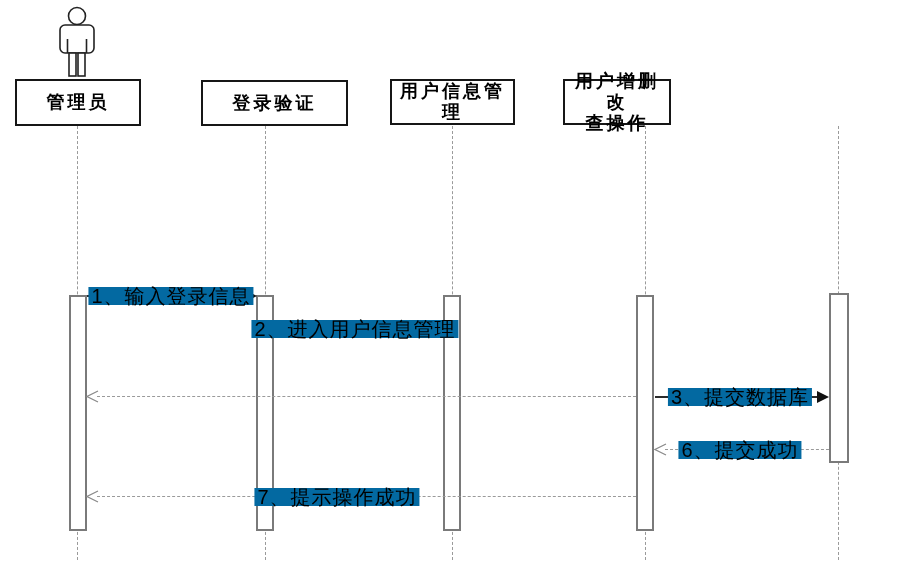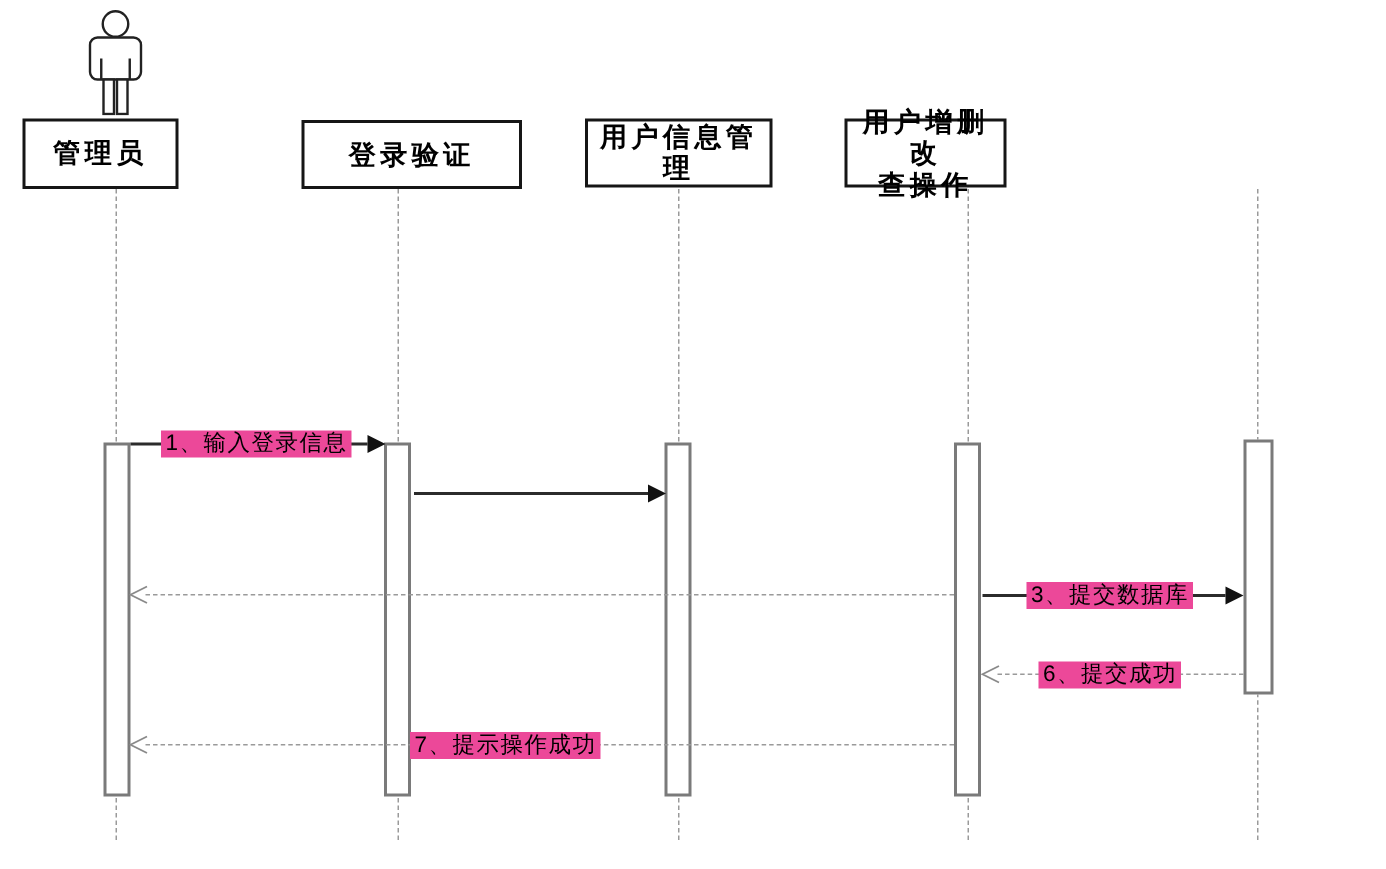--- a/index.html
+++ b/index.html
@@ -24,22 +24,22 @@
   }
   .msg-line-solid { position:absolute; height:0; border-top:2px solid #2b2b2b; z-index:3; }
   .msg-line-dashed { position:absolute; height:0; border-top:1px dashed #9a9a9a; z-index:3; }
   .arrow-filled {
     position:absolute; width:0; height:0;
     border-top:6px solid transparent; border-bottom:6px solid transparent;
     border-left:12px solid #111; z-index:4;
   }
   .arrow-open { position:absolute; z-index:4; }
   .msg-label {
-    position:absolute; transform:translateX(-50%); background:#ec4899;
-    padding:0 3px; font-size:15px; letter-spacing:1px; color:#000;
+    position:absolute; transform:translateX(-50%); background:#0369a1;
+    padding:0 3px; font-size:20px; letter-spacing:1px; color:#000;
     white-space:nowrap; z-index:4; line-height:18px;
   }
   .actor-svg { position:absolute; left:56px; top:5px; z-index:5; }
 </style>
 </head>
 <body>
 
 <div class="diagram">
 
   <svg class="actor-svg" width="42" height="72" viewBox="0 0 42 72">
@@ -64,20 +64,21 @@
   <div class="activation" style="left:443px;top:295px;height:236px"></div>
   <div class="activation" style="left:636px;top:295px;height:236px"></div>
   <div class="activation" style="left:829px;top:293px;height:170px;width:20px"></div>
 
   <div class="msg-line-solid" style="left:87px;top:295px;width:158px"></div>
   <div class="arrow-filled" style="left:245px;top:290px"></div>
   <span class="msg-label" style="left:171px;top:287px">1、输入登录信息</span>
 
   <div class="msg-line-solid" style="left:276px;top:328px;width:156px"></div>
   <div class="arrow-filled" style="left:432px;top:323px"></div>
+  <span class="msg-label" style="left:355px;top:320px">2、进入用户信息管理</span>
 
 
   <div class="msg-line-solid" style="left:655px;top:396px;width:162px"></div>
   <div class="arrow-filled" style="left:817px;top:391px"></div>
   <span class="msg-label" style="left:740px;top:388px">3、提交数据库</span>
 
   <div class="msg-line-dashed" style="left:97px;top:396px;width:539px"></div>
   <svg class="arrow-open" style="left:86px;top:390px" width="13" height="13" viewBox="0 0 13 13">
     <path d="M12 1 L1 6.5 L12 12" fill="none" stroke="#8a8a8a" stroke-width="1.2"></path>
   </svg>
@@ -87,21 +88,21 @@
     <path d="M12 1 L1 6.5 L12 12" fill="none" stroke="#8a8a8a" stroke-width="1.2"></path>
   </svg>
   <span class="msg-label" style="left:740px;top:441px">6、提交成功</span>
 
   <div class="msg-line-dashed" style="left:97px;top:496px;width:539px"></div>
   <svg class="arrow-open" style="left:86px;top:490px" width="13" height="13" viewBox="0 0 13 13">
     <path d="M12 1 L1 6.5 L12 12" fill="none" stroke="#8a8a8a" stroke-width="1.2"></path>
   </svg>
   <span class="msg-label" style="left:337px;top:488px">7、提示操作成功</span>
 
-  <div class="pbox" style="left:15px;top:79px;width:104px;height:47px">
+  <div class="pbox" style="left:15px;top:79px;width:126px;height:47px">
     <span>管理员</span>
   </div>
   <div class="pbox" style="left:201px;top:80px;width:147px;height:46px">
     <span>登录验证</span>
   </div>
   <div class="pbox" style="left:390px;top:79px;width:125px;height:46px">
     <span>用户信息管</span>
     <span>理</span>
   </div>
   <div class="pbox" style="left:563px;top:79px;width:108px;height:46px">

